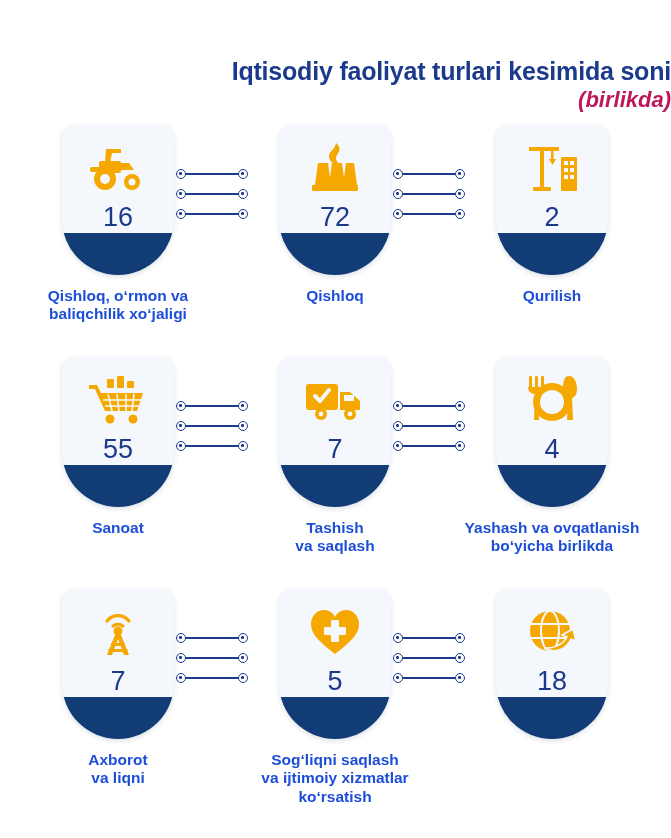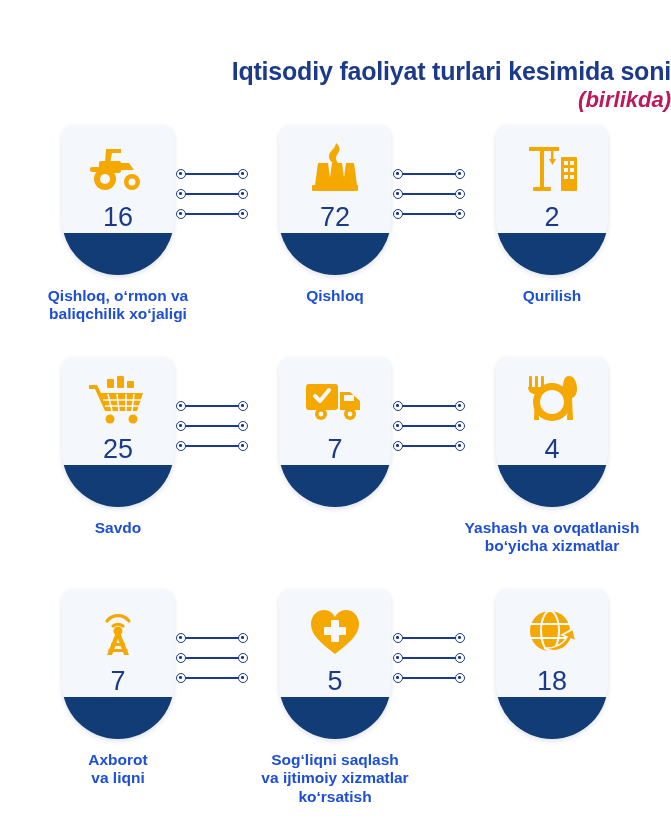--- a/index.html
+++ b/index.html
@@ -302,24 +302,24 @@
                   <path d="M30 21 L32 38"></path>
                   <path d="M39 21 L39 38"></path>
                   <path d="M47 21 L45 38"></path>
                   <path d="M16 27 H54"></path>
                   <path d="M18 33 H52"></path>
                 </g>
                 <circle cx="23" cy="46" r="4.5" fill="#f5a800"></circle>
                 <circle cx="46" cy="46" r="4.5" fill="#f5a800"></circle>
               </svg>
             </div>
-            <div class="value">25</div>
-          </div>
-        </div>
-        <div class="label">Savdo</div>
+            <div class="value">55</div>
+          </div>
+        </div>
+        <div class="label">Sanoat</div>
       </div>
 
       <div class="connector a">
         <div class="conn-line" style="top:0">
             <div class="bar"></div>
             <span class="dot l"></span>
             <span class="dot r"></span>
           </div>
         <div class="conn-line" style="top:20px">
             <div class="bar"></div>
@@ -347,20 +347,22 @@
                 <rect x="40" y="19" width="10" height="6" fill="#f4f7fb"></rect>
                 <circle cx="17" cy="38" r="6" fill="#f5a800"></circle>
                 <circle cx="17" cy="38" r="2.4" fill="#f4f7fb"></circle>
                 <circle cx="46" cy="38" r="6" fill="#f5a800"></circle>
                 <circle cx="46" cy="38" r="2.4" fill="#f4f7fb"></circle>
               </svg>
             </div>
             <div class="value">7</div>
           </div>
         </div>
+        <div class="label">Tashish
+va saqlash</div>
       </div>
 
       <div class="connector b">
         <div class="conn-line" style="top:0">
             <div class="bar"></div>
             <span class="dot l"></span>
             <span class="dot r"></span>
           </div>
         <div class="conn-line" style="top:20px">
             <div class="bar"></div>
@@ -388,21 +390,21 @@
                   <path d="M46 2c5 0 8 6 8 13 0 5-2 8-5 9l1 22h-6l1-22c-3-1-5-4-5-9 0-7 1-13 6-13z"></path>
                 </g>
                 <circle cx="29" cy="28" r="19" fill="#f5a800"></circle>
                 <circle cx="29" cy="28" r="12" fill="#f4f7fb"></circle>
               </svg>
             </div>
             <div class="value">4</div>
           </div>
         </div>
         <div class="label">Yashash va  ovqatlanish
-bo‘yicha xizmatlar</div>
+bo‘yicha birlikda</div>
       </div>
     </div>
 
     <div class="row">
 
       <div class="cell c0">
         <div class="badge">
           <div class="shield"></div>
           <div class="shield-inner">
             <div class="icon-wrap">

